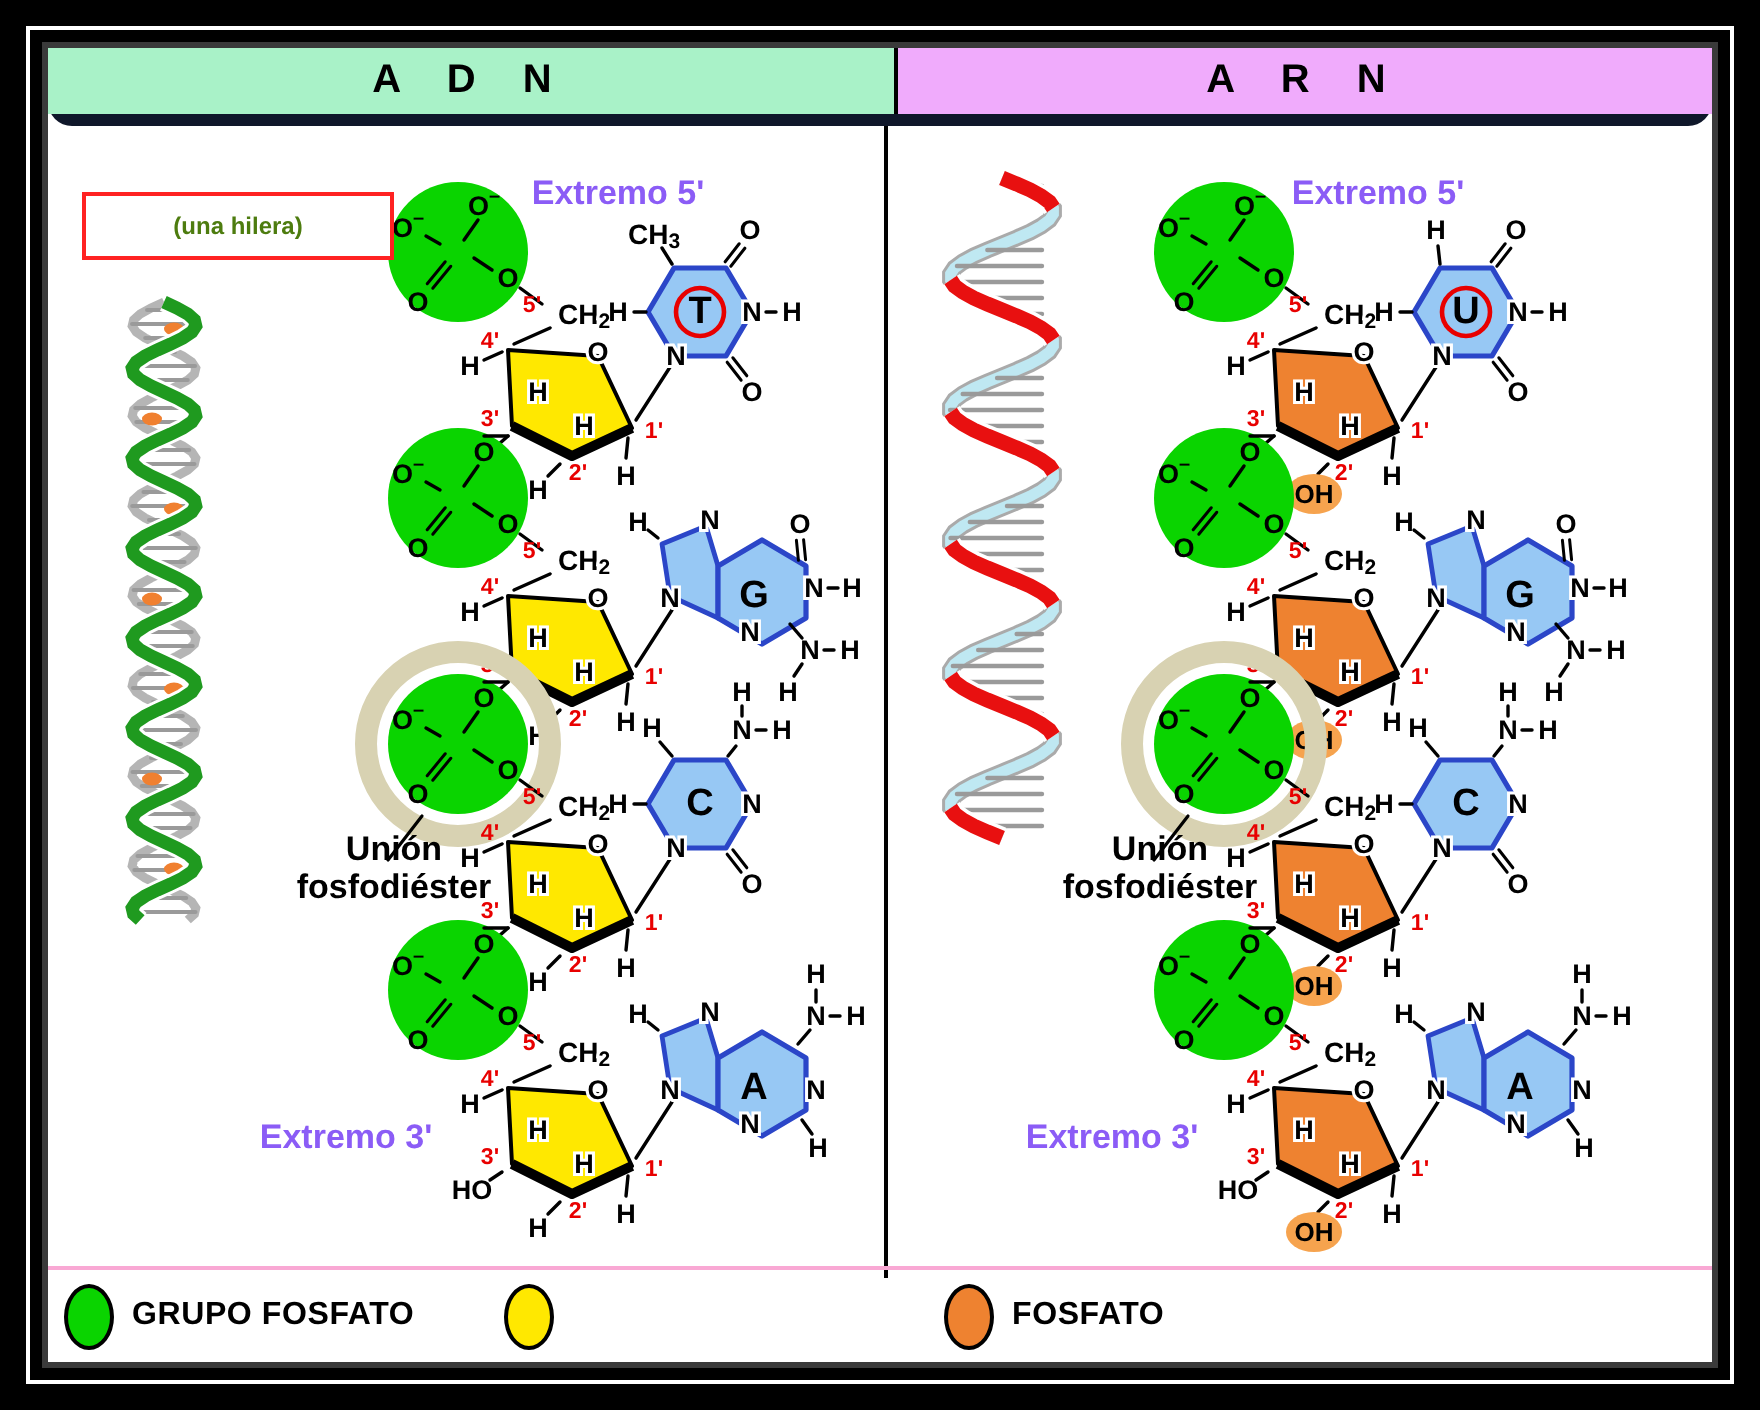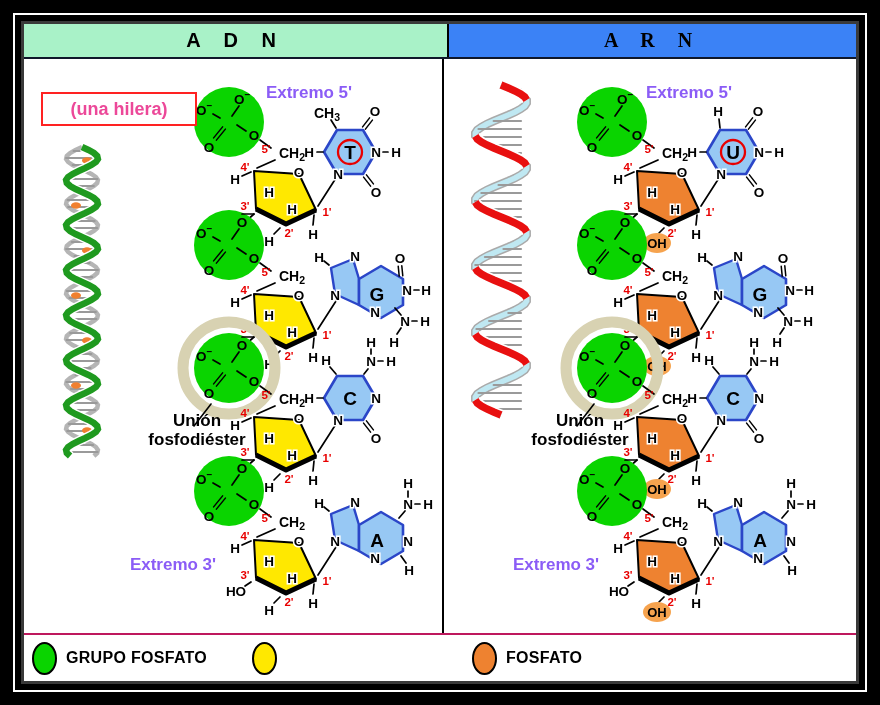--- a/index.html
+++ b/index.html
@@ -2,50 +2,50 @@
 <html><head>
 <meta charset="utf-8">
 <style>
   html,body{margin:0;padding:0;background:#000;}
   .stage{position:relative;width:880px;height:705px;background:#000;overflow:hidden;
          font-family:"Liberation Sans", sans-serif;}
   .f1{position:absolute;inset:13px;border:2px solid #fff;}
   .f2{position:absolute;inset:17px;border:2px solid #000;}
   .content{position:absolute;inset:21px;border:3px solid #3a3a3a;background:#fff;
            display:flex;flex-direction:column;}
-  .header{display:flex;height:33px;border-bottom:2px solid #0f172a;flex:0 0 auto;}
+  .header{display:flex;height:33px;border-bottom:6px solid #0f172a;flex:0 0 auto;border-radius:12px;}
   .hcell{display:flex;align-items:center;justify-content:center;
          font-weight:bold;font-size:20px;letter-spacing:9px;color:#000;}
   .hcell.adn{flex:0 0 423px;border-right:2px solid #000;}
   .hcell.arn{flex:1;}
   .main{position:relative;flex:1;}
   .main svg{position:absolute;inset:0;}
   .olabel{position:absolute;transform:translate(-50%,-50%);font-weight:bold;
           font-size:17px;color:#8b5cf6;white-space:nowrap;}
   .hilera{position:absolute;left:17px;top:33px;width:152px;height:30px;
           border:2px solid #f22;display:flex;align-items:center;justify-content:center;
-          font-weight:bold;font-size:18px;color:#ec4899;background:#fff;}
+          font-weight:bold;font-size:12px;color:#4d7c0f;background:#fff;}
   .union{position:absolute;transform:translate(-50%,0);text-align:center;
          font-weight:bold;font-size:17px;line-height:19px;color:#000;margin-left:40px;}
-  .legend{position:relative;height:46px;border-top:2px solid #be185d;flex:0 0 auto;}
+  .legend{position:relative;height:46px;border-top:2px solid #f9a8d4;flex:0 0 auto;}
   .li{position:absolute;top:0;height:100%;display:flex;align-items:center;gap:9px;}
   .ell{width:21px;height:29px;border:2px solid #000;border-radius:50%;flex:0 0 auto;}
   .ltxt{font-weight:bold;font-size:16px;letter-spacing:0.3px;color:#000;white-space:nowrap;}
 </style>
 </head>
 <body>
 
 <div class="stage">
   <div class="f1"></div>
   <div class="f2"></div>
   <div class="content">
 
     <div class="header">
       <div class="hcell adn" id="hadn" style="background: rgb(169, 242, 200);">A D N</div>
-      <div class="hcell arn" id="harn" style="background: #3b82f6; font-family: Liberation Serif, serif;">A R N</div>
+      <div class="hcell arn" id="harn" style="background: #f0abfc;">A R N</div>
     </div>
 
     <div class="main">
       <svg id="chem" viewBox="28 62 832 576" width="832" height="576">
           <g>
             <path d="M86.0 150L79.5 153L74.1 156L70.8 159L70.1 162L72.1 165L76.6 168L82.7 171L89.3 174L95.4 177L99.9 180L101.9 183L101.2 186L97.9 189L92.5 192L86.0 195L79.5 198L74.1 201L70.8 204L70.1 207L72.1 210L76.6 213L82.7 216L89.3 219L95.4 222L99.9 225L101.9 228L101.2 231L97.9 234L92.5 237L86.0 240L79.5 243L74.1 246L70.8 249L70.1 252L72.1 255L76.6 258L82.7 261L89.3 264L95.4 267L99.9 270L101.9 273L101.2 276L97.9 279L92.5 282L86.0 285L79.5 288L74.1 291L70.8 294L70.1 297L72.1 300L76.6 303L82.7 306L89.3 309L95.4 312L99.9 315L101.9 318L101.2 321L97.9 324L92.5 327L86.0 330L79.5 333L74.1 336L70.8 339L70.1 342L72.1 345L76.6 348L82.7 351L89.3 354L95.4 357L99.9 360L101.9 363L101.2 366L97.9 369L92.5 372L86.0 375L79.5 378L74.1 381L70.8 384L70.1 387L72.1 390L76.6 393L82.7 396L89.3 399L95.4 402L99.9 405L101.9 408L101.2 411L97.9 414L92.5 417L86.0 420L79.5 423L74.1 426L70.8 429L70.1 432L72.1 435L76.6 438L82.7 441L89.3 444L95.4 447L99.9 450L101.9 453L101.2 456L97.9 459" fill="none" stroke="#b5b5b5" stroke-width="4.5"></path>
             <line x1="94.47870822773127" y1="154" x2="77.52129177226873" y2="154" stroke="#9a9a9a" stroke-width="2" stroke-linecap="round"></line>
             <line x1="101.99025323230553" y1="161" x2="70.00974676769447" y2="161" stroke="#9a9a9a" stroke-width="2" stroke-linecap="round"></line>
             <line x1="95.40456403667957" y1="168" x2="76.59543596332043" y2="168" stroke="#9a9a9a" stroke-width="2" stroke-linecap="round"></line>
             <line x1="80.5276777067893" y1="175" x2="91.4723222932107" y2="175" stroke="#9a9a9a" stroke-width="2" stroke-linecap="round"></line>

